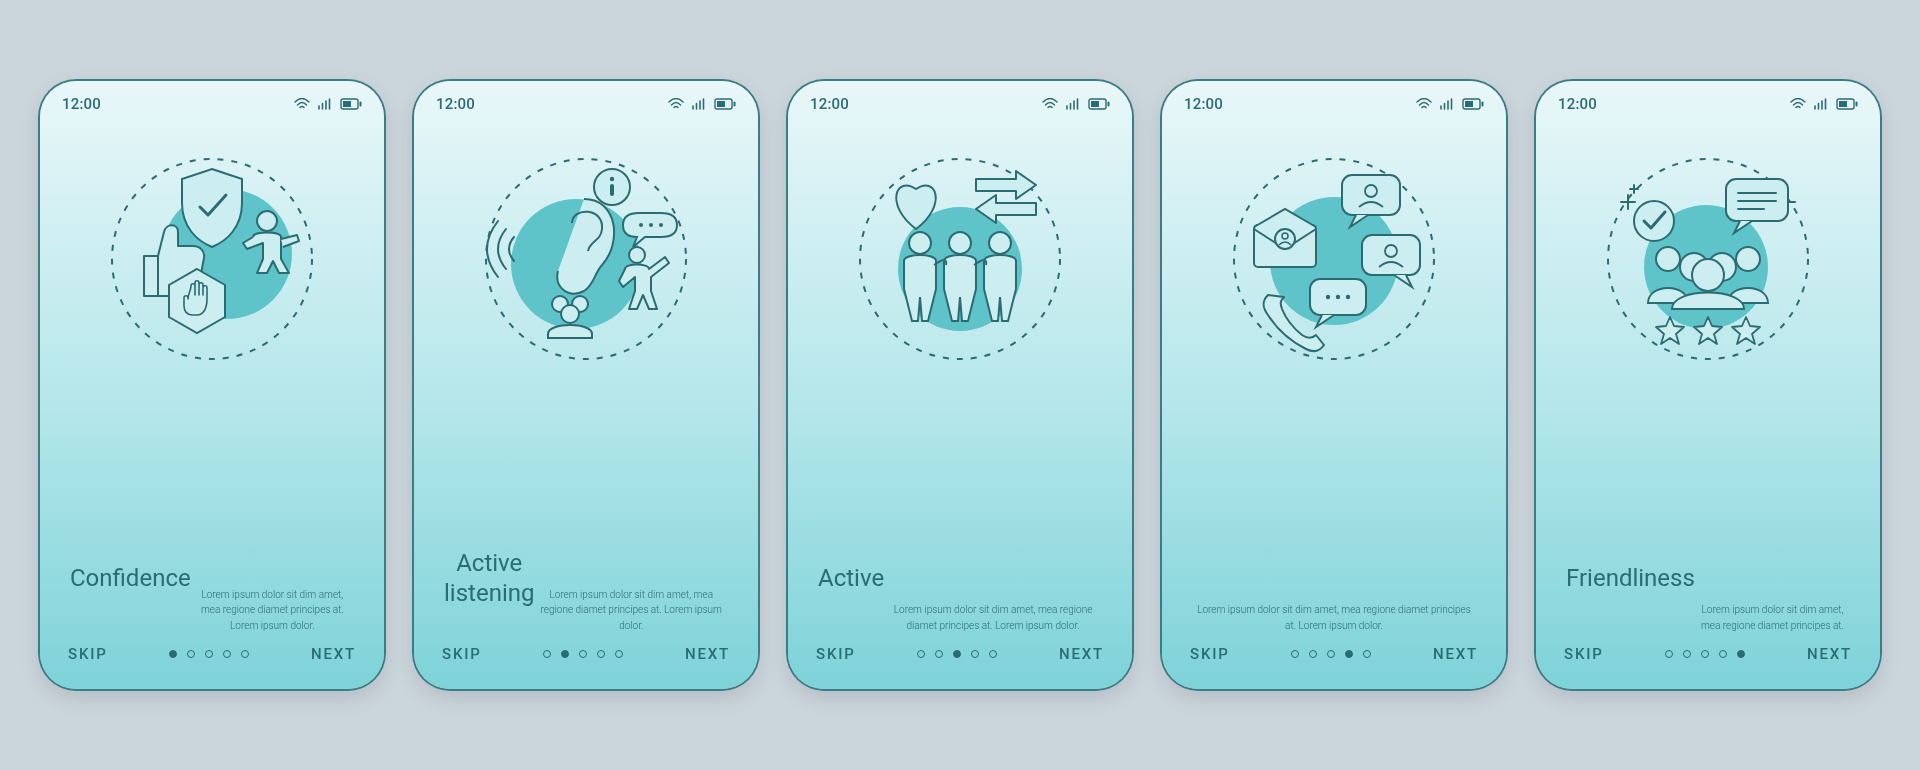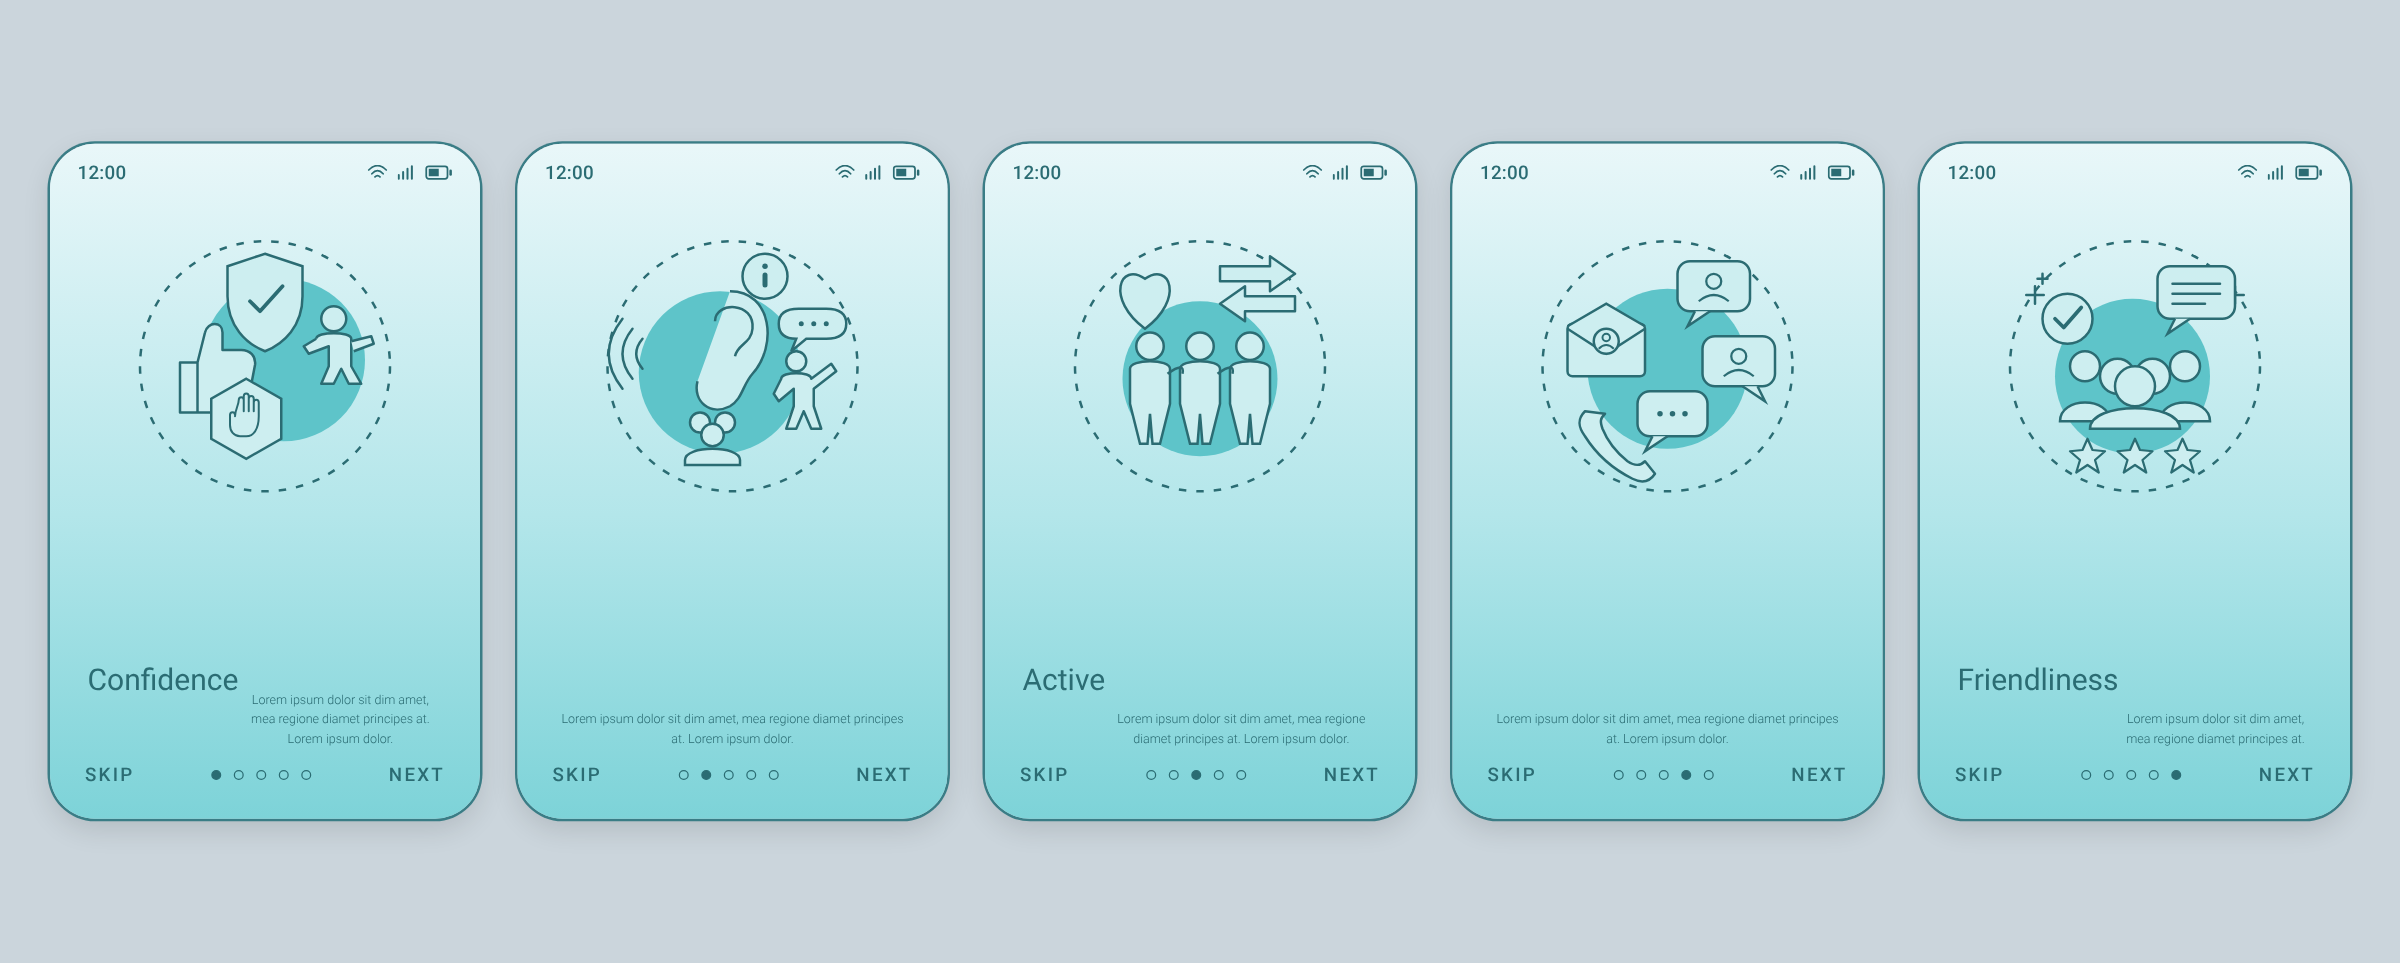--- a/index.html
+++ b/index.html
@@ -8,21 +8,21 @@
     width: 1920px;
     height: 770px;
     display: flex;
     justify-content: center;
     align-items: center;
     gap: 30px;
     font-family: -apple-system, "Segoe UI", Roboto, Arial, sans-serif;
   }
   .phone {
     width: 344px;
-    height: 540px;
+    height: 608px;
     background: linear-gradient(180deg, #e9f7f9 0%, #b3e6ea 55%, #7dd3d8 100%);
     border-radius: 36px;
     box-shadow: 0 0 0 2px #3a7d86, 0 8px 22px rgba(0,0,0,.12);
     position: relative;
     display: flex;
     flex-direction: column;
     color: #2b6c73;
     overflow: hidden;
   }
   .statusbar {
@@ -224,20 +224,21 @@
       <g transform="translate(80,155)">
         <circle cx="14" cy="10" r="8" fill="#cdeef0" stroke="#2b6c73" stroke-width="2"></circle>
         <circle cx="34" cy="10" r="8" fill="#cdeef0" stroke="#2b6c73" stroke-width="2"></circle>
         <circle cx="24" cy="20" r="9" fill="#cdeef0" stroke="#2b6c73" stroke-width="2"></circle>
         <path d="M2 40 C2 28 46 28 46 40 V44 H2 Z" fill="#cdeef0" stroke="#2b6c73" stroke-width="2"></path>
       </g>
     </svg>
   </div>
 
   <div class="content">
+    <div class="title">Active listening</div>
     <div class="body">Lorem ipsum dolor sit dim amet, mea regione diamet principes at. Lorem ipsum dolor.</div>
     <div class="spacer-flex"></div>
   </div>
 
   <div class="nav">
     <span class="nav-skip">SKIP</span>
     <div class="dots">
       <span class="dot"></span>
       <span class="dot active"></span>
       <span class="dot"></span>

